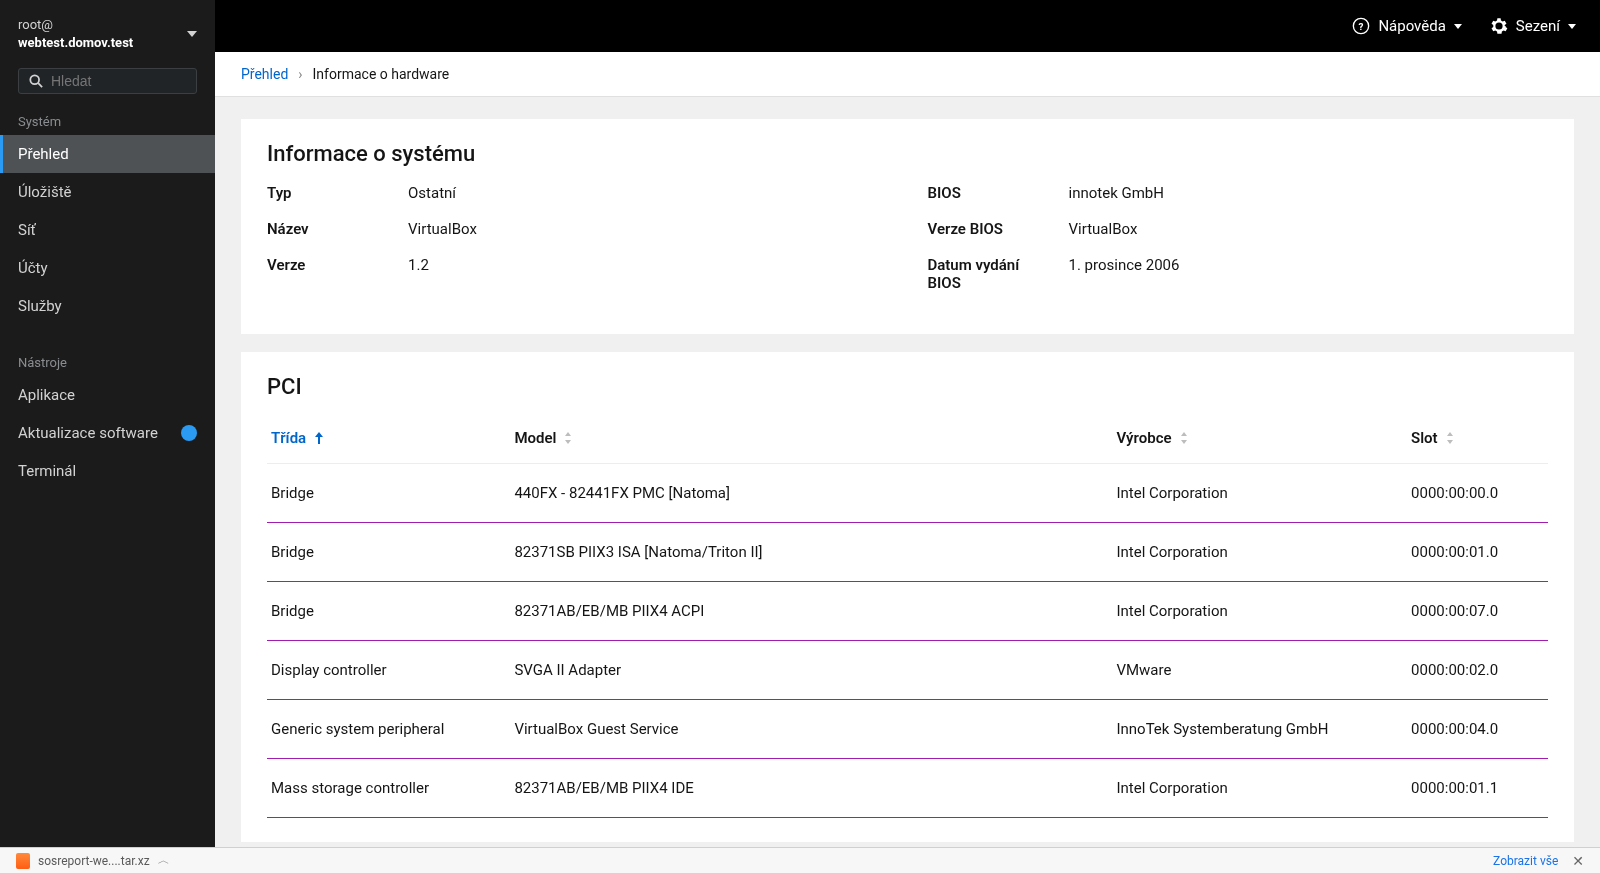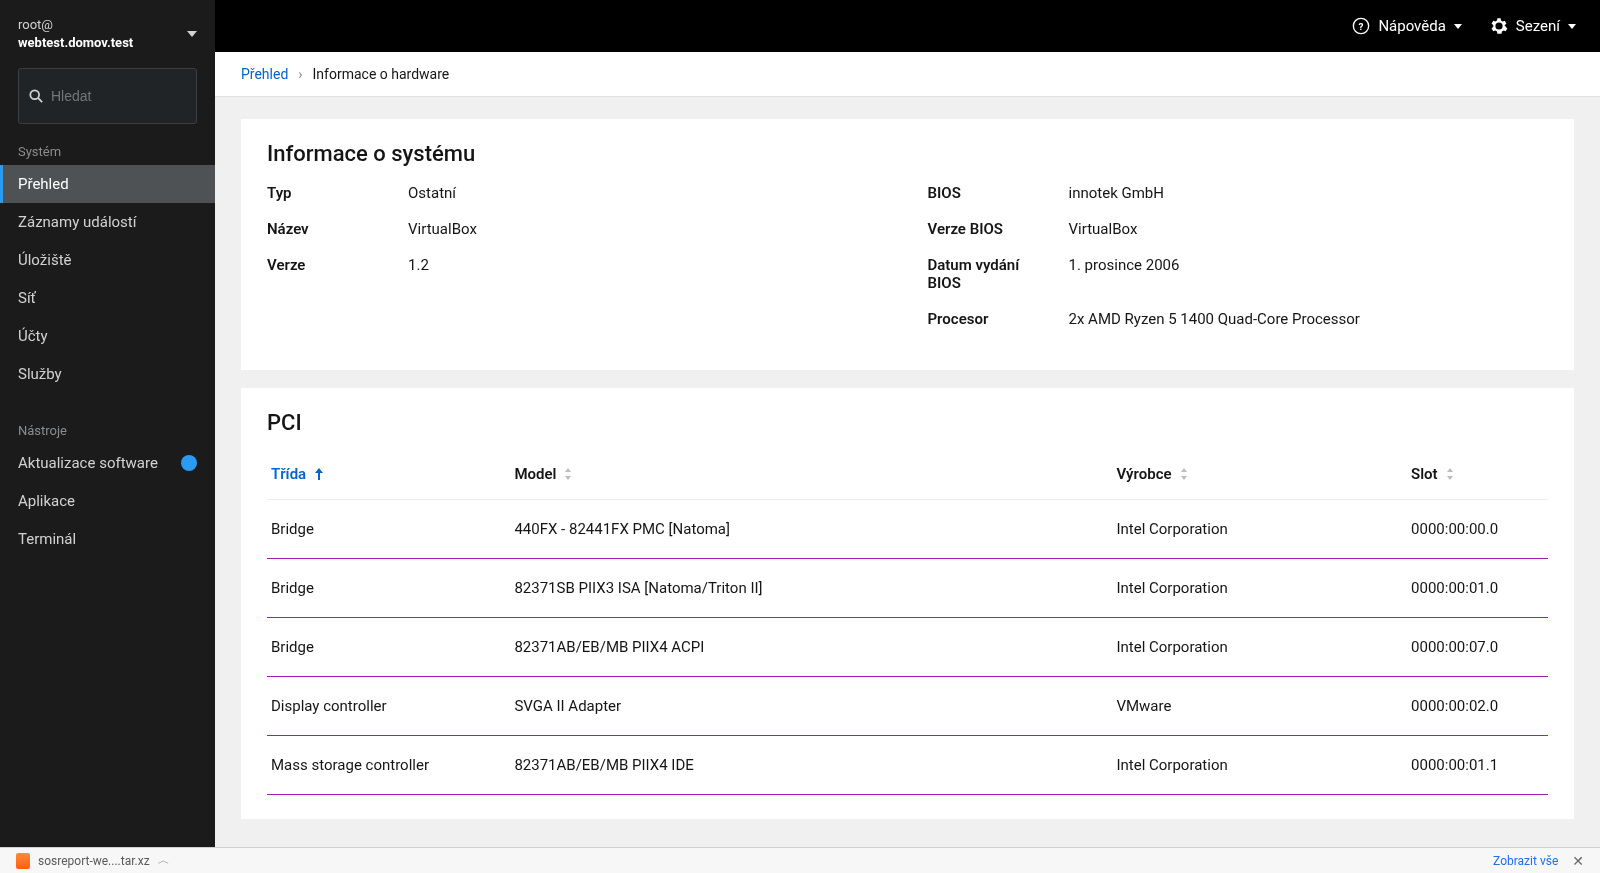--- a/index.html
+++ b/index.html
@@ -33,21 +33,21 @@
     cursor: pointer;
   }
   .host-text { line-height: 1.4; font-size: 13px; }
   .host-sub { font-weight: 700; color: #fff; }
 
   .search-wrap { padding: 0 18px 10px; }
   .search {
     background: #212427;
     border: 1px solid #3c3f42;
     border-radius: 3px;
-    padding: 19px 10px;
+    padding: 4px 10px;
     display: flex;
     align-items: center;
     gap: 8px;
   }
   .search input {
     background: transparent;
     border: none;
     outline: none;
     color: #d2d2d2;
     font-size: 14px;
@@ -225,45 +225,42 @@
         <input placeholder="Hledat" style="">
       </div>
     </div>
 
     <div class="section-label">Systém</div>
     <div id="nav-system">
         <div class="nav-item active">
           <span>Přehled</span>
         </div>
         <div class="nav-item">
-          <span>Záznamy událostí</span>
-        </div>
-        <div class="nav-item">
           <span>Úložiště</span>
         </div>
         <div class="nav-item">
           <span>Síť</span>
         </div>
         <div class="nav-item">
           <span>Účty</span>
         </div>
         <div class="nav-item">
           <span>Služby</span>
         </div>
       </div>
 
     <div style="height:20px"></div>
     <div class="section-label">Nástroje</div>
     <div id="nav-tools">
         <div class="nav-item">
+          <span>Aplikace</span>
+        </div>
+        <div class="nav-item">
           <span>Aktualizace software</span>
           <span class="badge-dot"></span>
-        </div>
-        <div class="nav-item">
-          <span>Aplikace</span>
         </div>
         <div class="nav-item">
           <span>Terminál</span>
         </div>
       </div>
   </nav>
 
   <div class="main">
 
     <div class="topbar">
@@ -326,24 +323,20 @@
                 <div class="info-label">BIOS</div>
                 <div class="info-value">innotek GmbH</div>
               </div>
               <div class="info-row">
                 <div class="info-label">Verze BIOS</div>
                 <div class="info-value">VirtualBox</div>
               </div>
               <div class="info-row">
                 <div class="info-label">Datum vydání BIOS</div>
                 <div class="info-value">1. prosince 2006</div>
-              </div>
-              <div class="info-row">
-                <div class="info-label">Procesor</div>
-                <div class="info-value">2x AMD Ryzen 5 1400 Quad-Core Processor</div>
               </div>
             </div>
         </div>
       </div>
 
       <div class="card">
         <h2>PCI</h2>
         <table class="pci">
           <thead>
             <tr>
@@ -408,20 +401,26 @@
                 <td>Intel Corporation</td>
                 <td>0000:00:07.0</td>
               </tr>
               <tr>
                 <td>Display controller</td>
                 <td>SVGA II Adapter</td>
                 <td>VMware</td>
                 <td>0000:00:02.0</td>
               </tr>
               <tr>
+                <td>Generic system peripheral</td>
+                <td>VirtualBox Guest Service</td>
+                <td>InnoTek Systemberatung GmbH</td>
+                <td>0000:00:04.0</td>
+              </tr>
+              <tr>
                 <td>Mass storage controller</td>
                 <td>82371AB/EB/MB PIIX4 IDE</td>
                 <td>Intel Corporation</td>
                 <td>0000:00:01.1</td>
               </tr>
             </tbody>
         </table>
       </div>
 
     </div>

